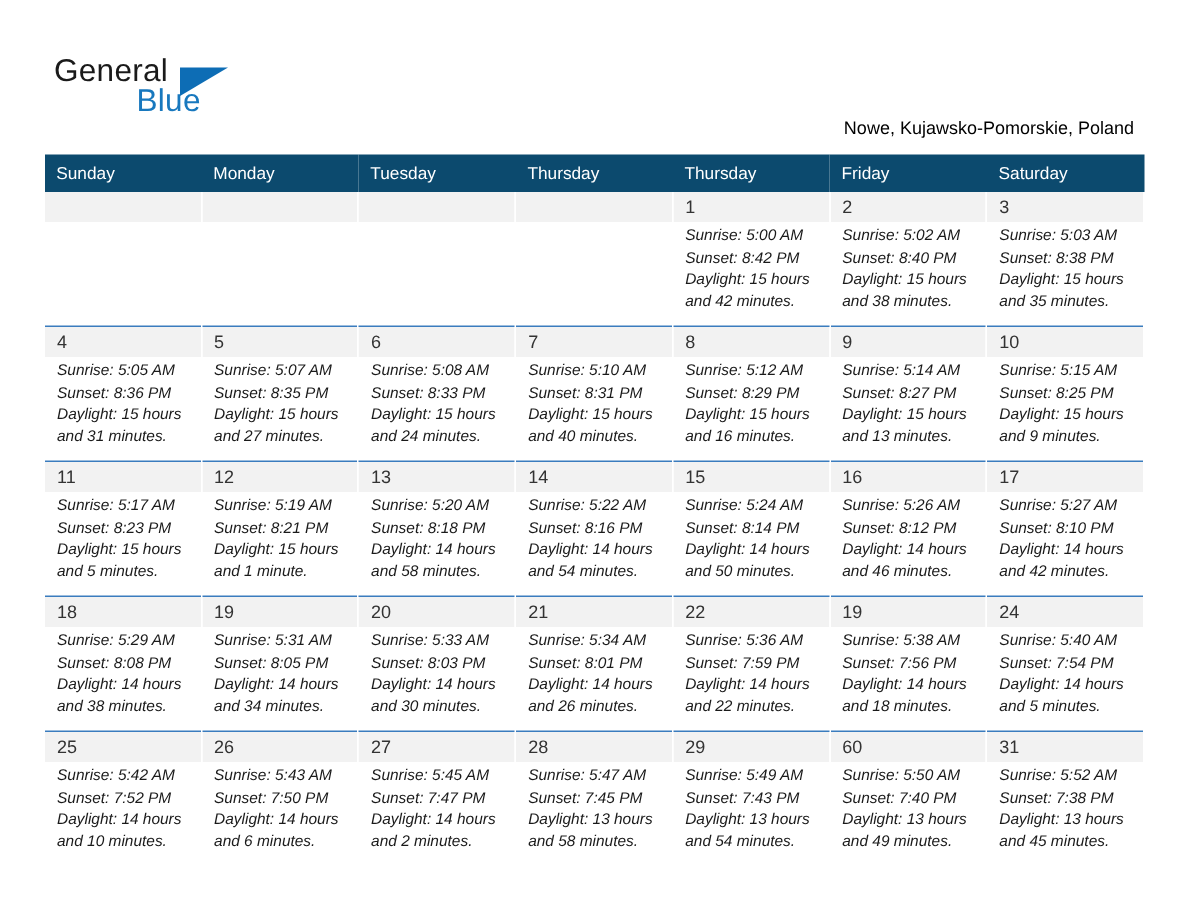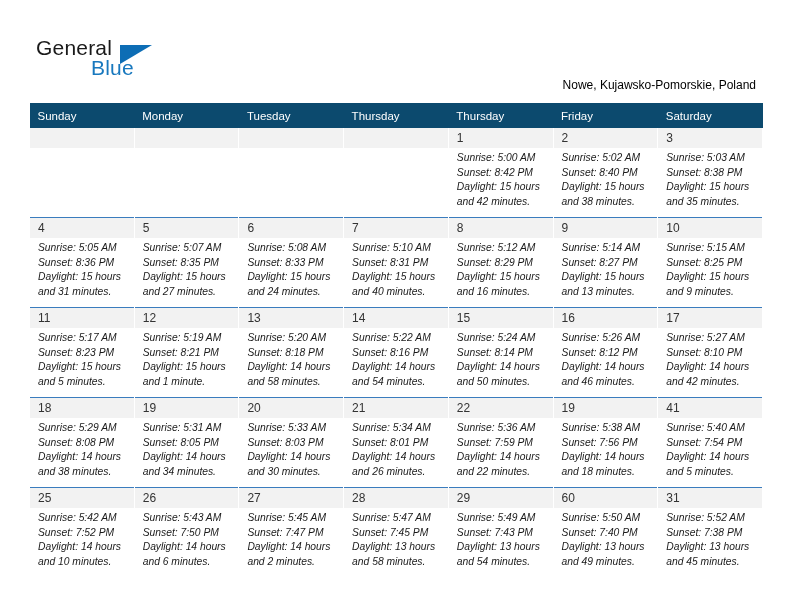--- a/index.html
+++ b/index.html
@@ -410,21 +410,21 @@
           <td>
             <span class="daynum">19</span>
             <div class="details">
               <div>Sunrise: 5:38 AM</div>
               <div>Sunset: 7:56 PM</div>
               <div>Daylight: 14 hours</div>
               <div>and 18 minutes.</div>
             </div>
           </td>
           <td>
-            <span class="daynum">41</span>
+            <span class="daynum">24</span>
             <div class="details">
               <div>Sunrise: 5:40 AM</div>
               <div>Sunset: 7:54 PM</div>
               <div>Daylight: 14 hours</div>
               <div>and 5 minutes.</div>
             </div>
           </td>
         </tr>
         <tr class="week-row">
           <td>

